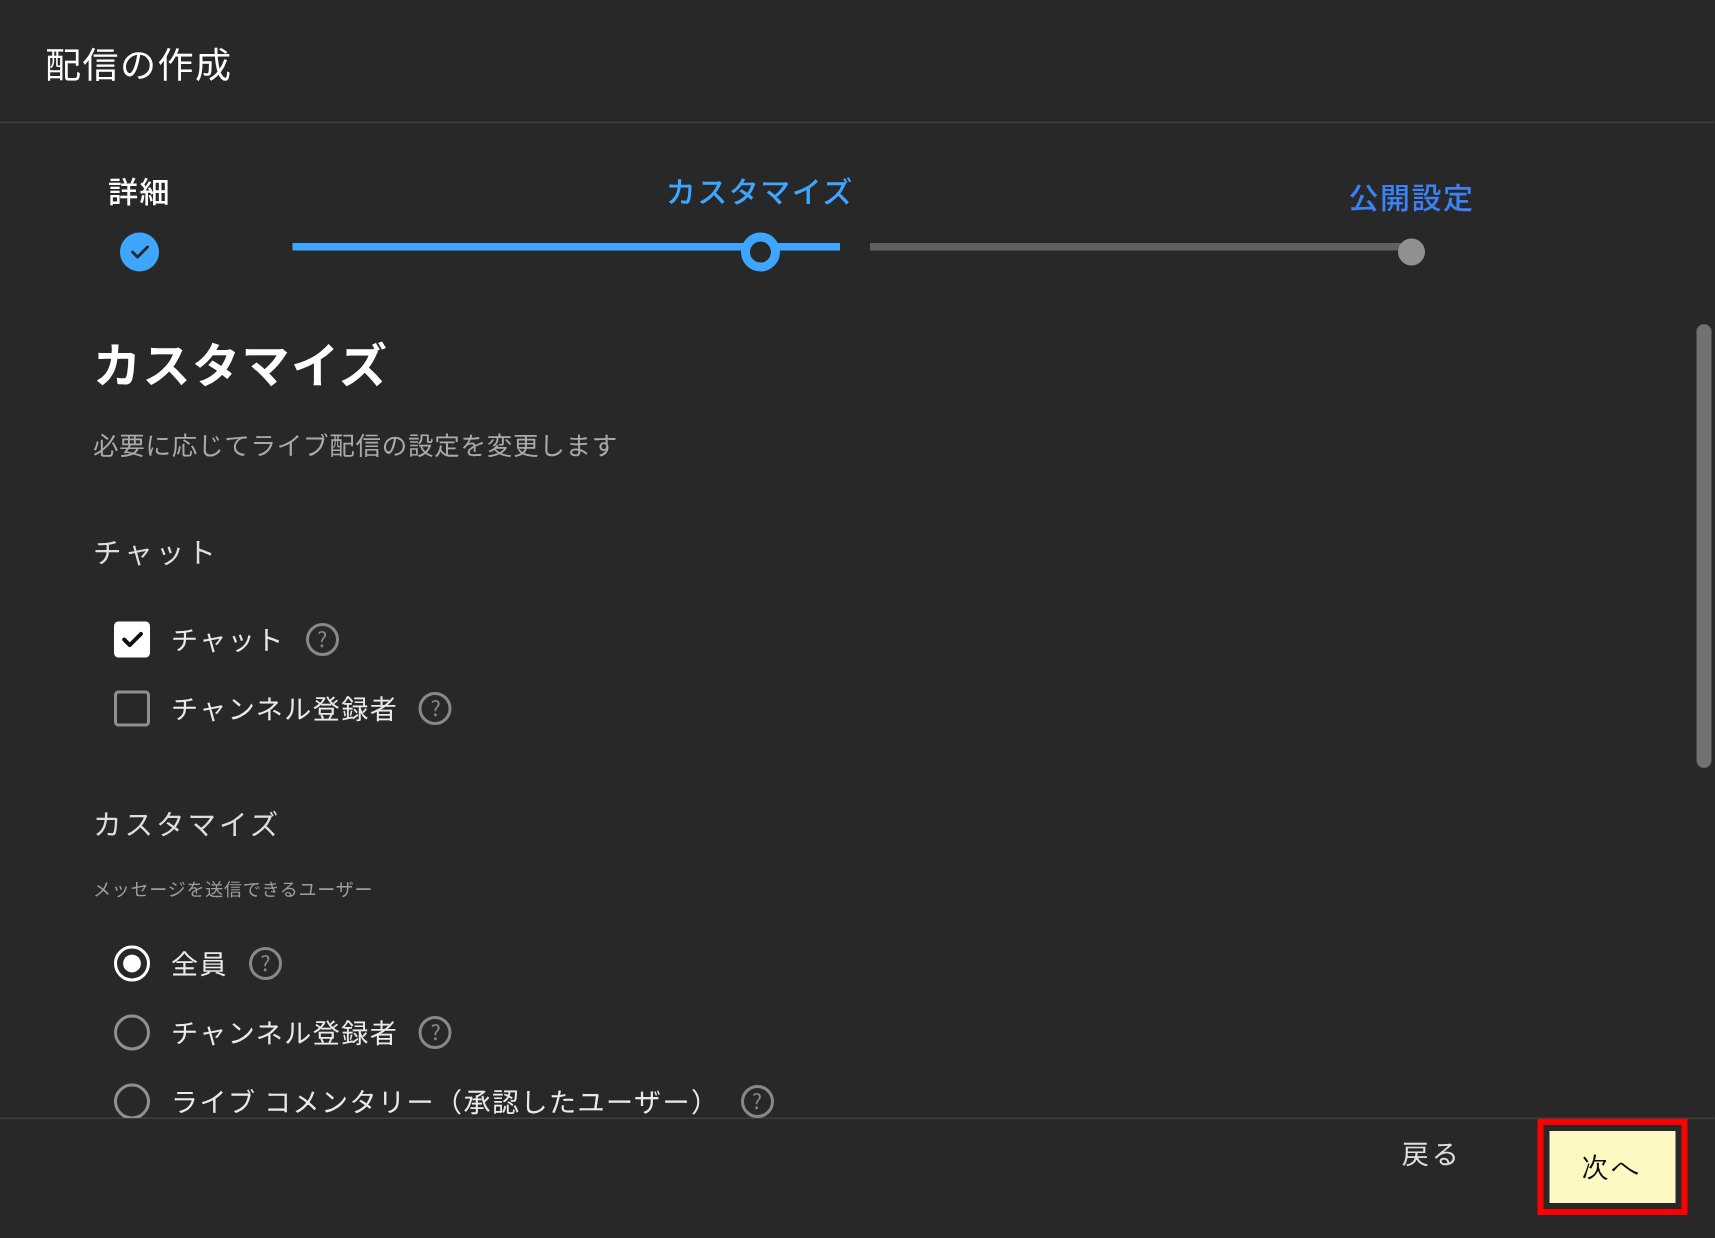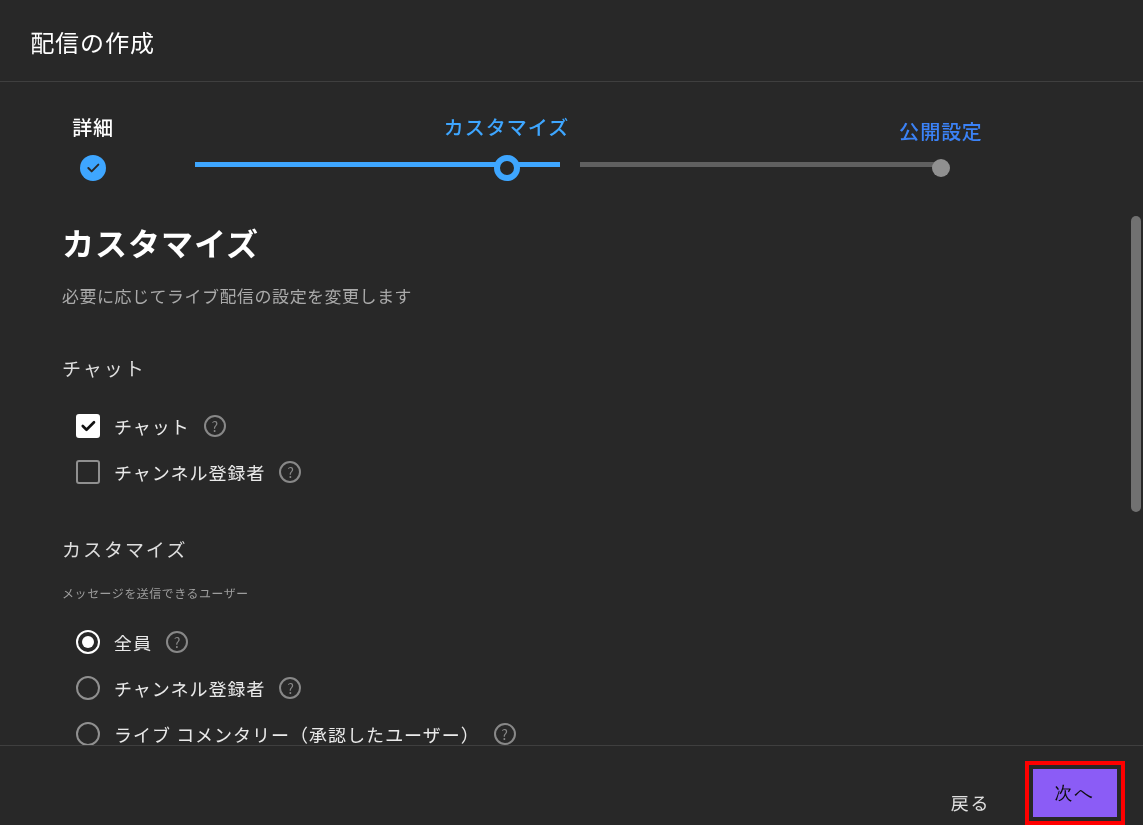--- a/index.html
+++ b/index.html
@@ -192,38 +192,38 @@
     font-size: 14px;
     cursor: pointer;
     flex-shrink: 0;
   }
   .group { margin-bottom: 40px; }
 
   .footer {
     height: 80px;
     border-top: 1px solid #3f3f3f;
     display: flex;
-    align-items: flex-end;
+    align-items: flex-start;
     justify-content: flex-end;
     padding: 0 18px 0 0;
-    gap: 20px;
+    gap: 36px;
   }
   .btn-back {
     font-size: 18px;
     color: #e0e0e0;
     padding: 10px 14px;
     cursor: pointer;
     letter-spacing: 2px;
   }
   .btn-next-wrap {
     border: 4px solid #ff0000;
     padding: 4px;
   }
   .btn-next {
-    background: #8b5cf6;
+    background: #fef9c3;
     color: #0d0d0d;
     font-size: 18px;
     padding: 12px 22px;
     cursor: pointer;
     border: none;
     letter-spacing: 2px;
     font-weight: 500;
   }
 </style>
 </head>

